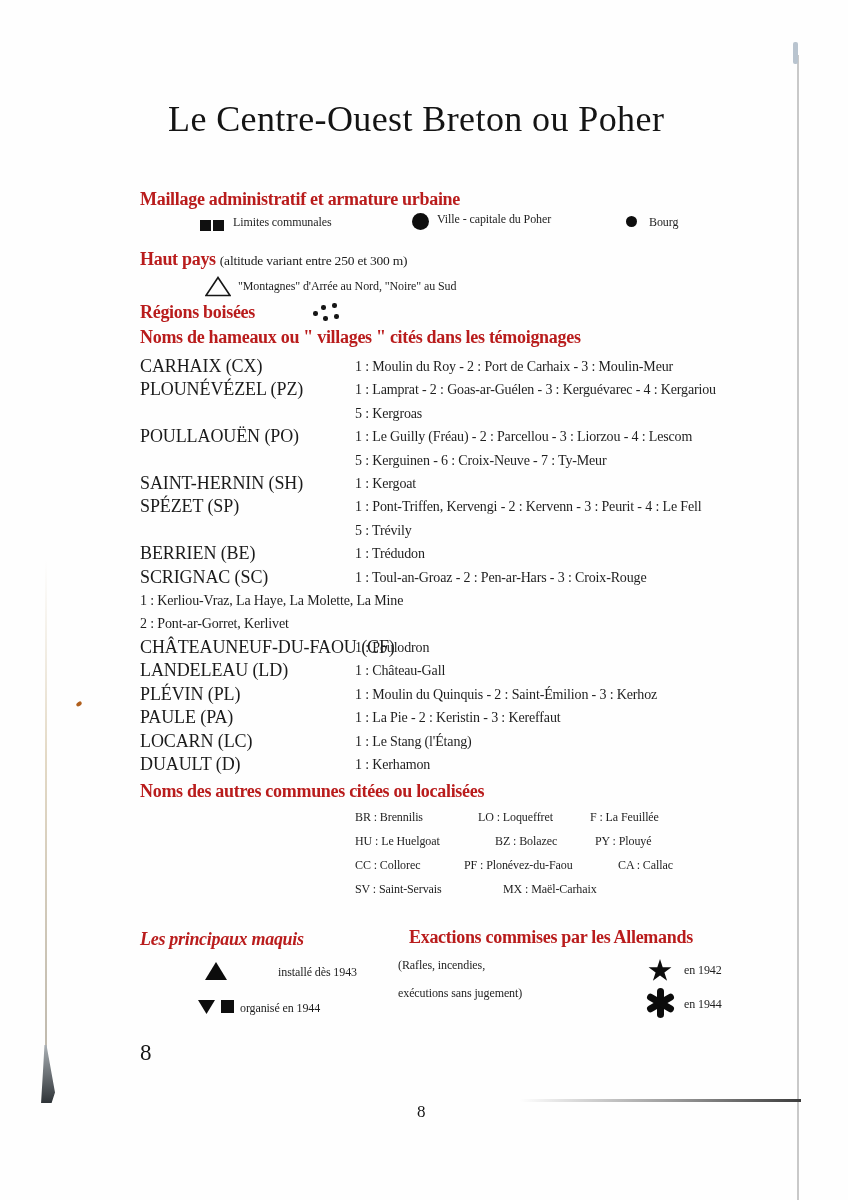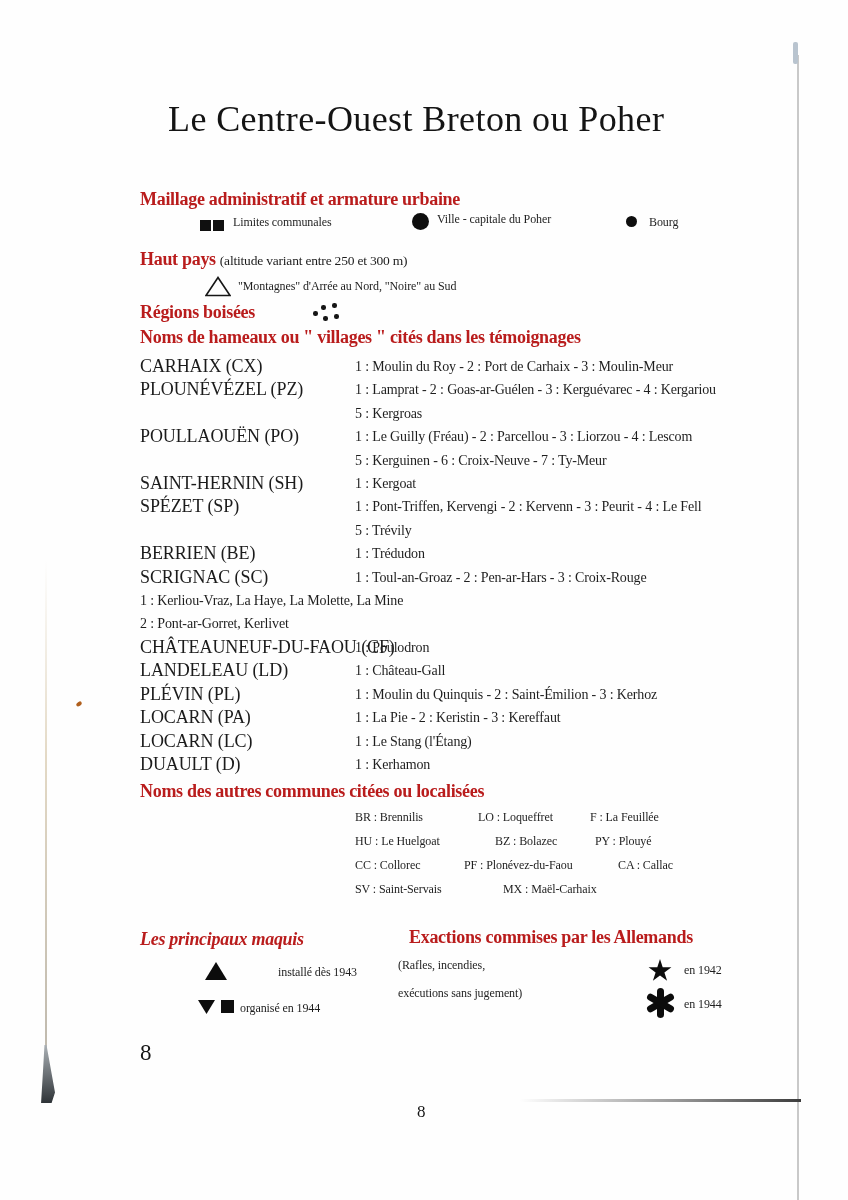--- a/index.html
+++ b/index.html
@@ -170,21 +170,21 @@
         <div>1 : Château-Gall</div>
       </div>
   </div>
   <div class="hrow">
     <div class="hcol-commune">PLÉVIN (PL)</div>
     <div class="hcol-lines">
         <div>1 : Moulin du Quinquis - 2 : Saint-Émilion - 3 : Kerhoz</div>
       </div>
   </div>
   <div class="hrow">
-    <div class="hcol-commune">LOCARN (PA)</div>
+    <div class="hcol-commune">PAULE (PA)</div>
     <div class="hcol-lines">
         <div>1 : La Pie - 2 : Keristin - 3 : Kereffaut</div>
       </div>
   </div>
   <div class="hrow">
     <div class="hcol-commune">LOCARN (LC)</div>
     <div class="hcol-lines">
         <div>1 : Le Stang (l'Étang)</div>
       </div>
   </div>

